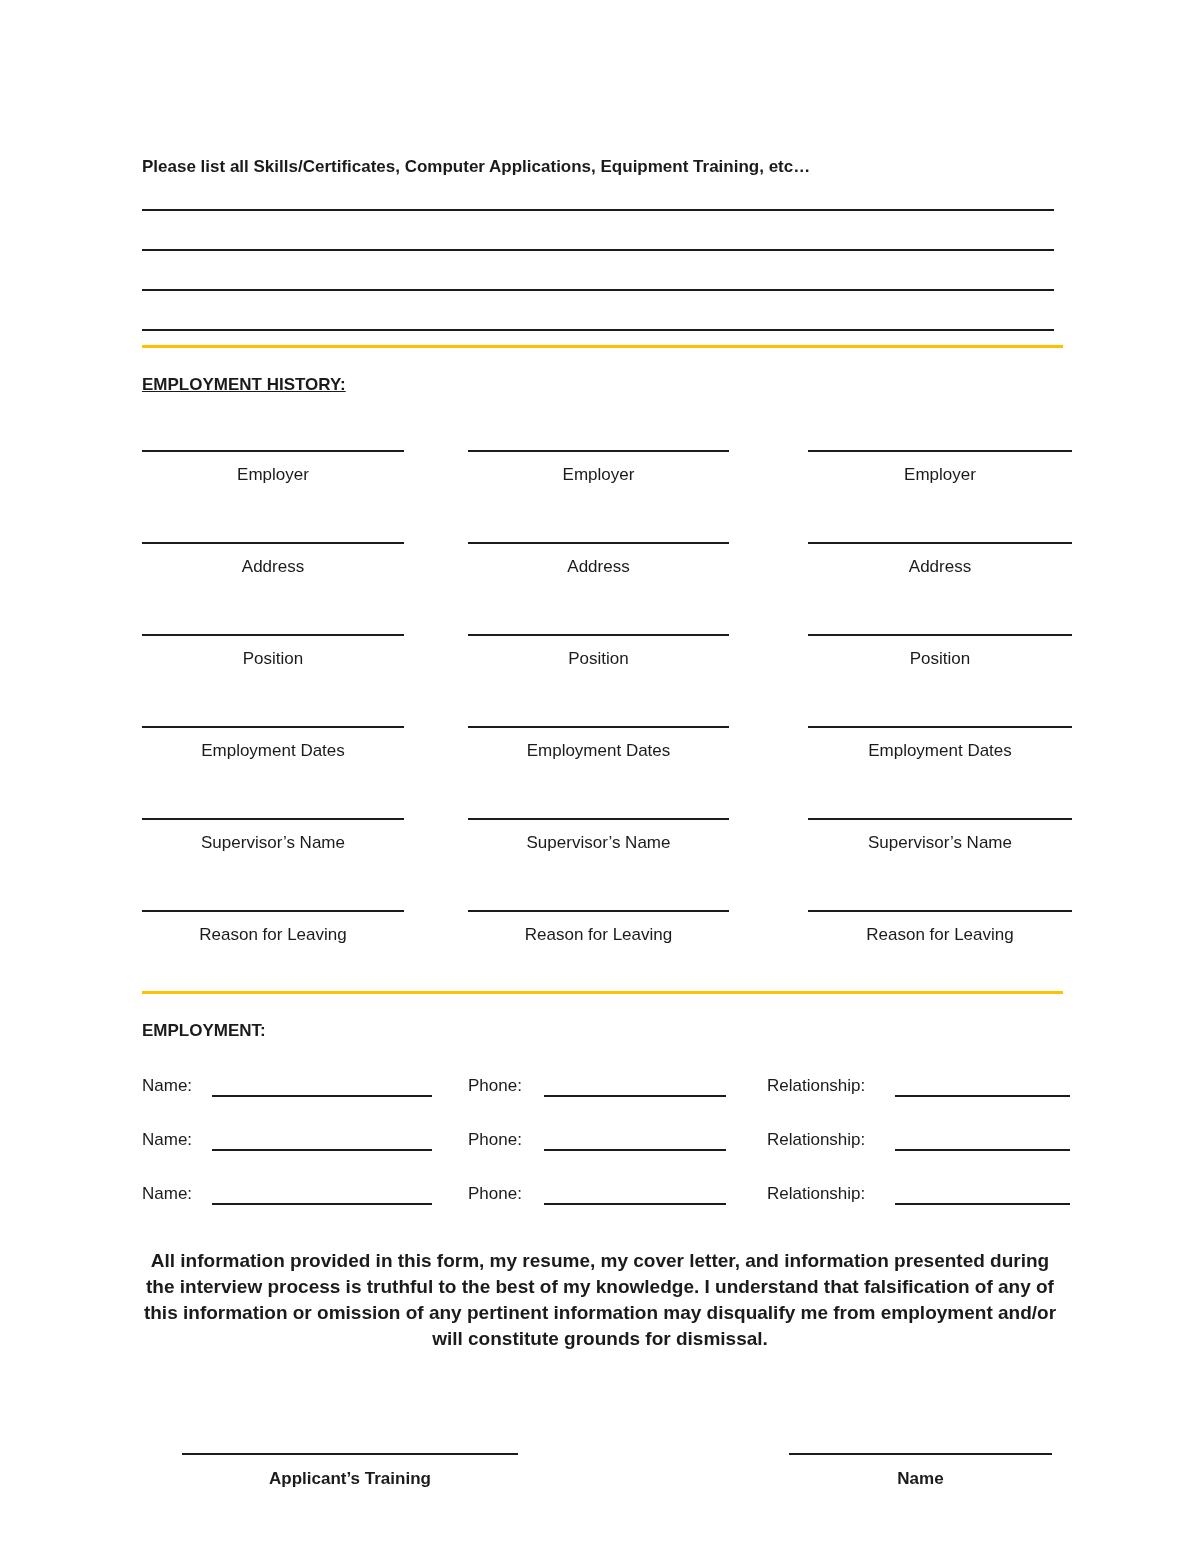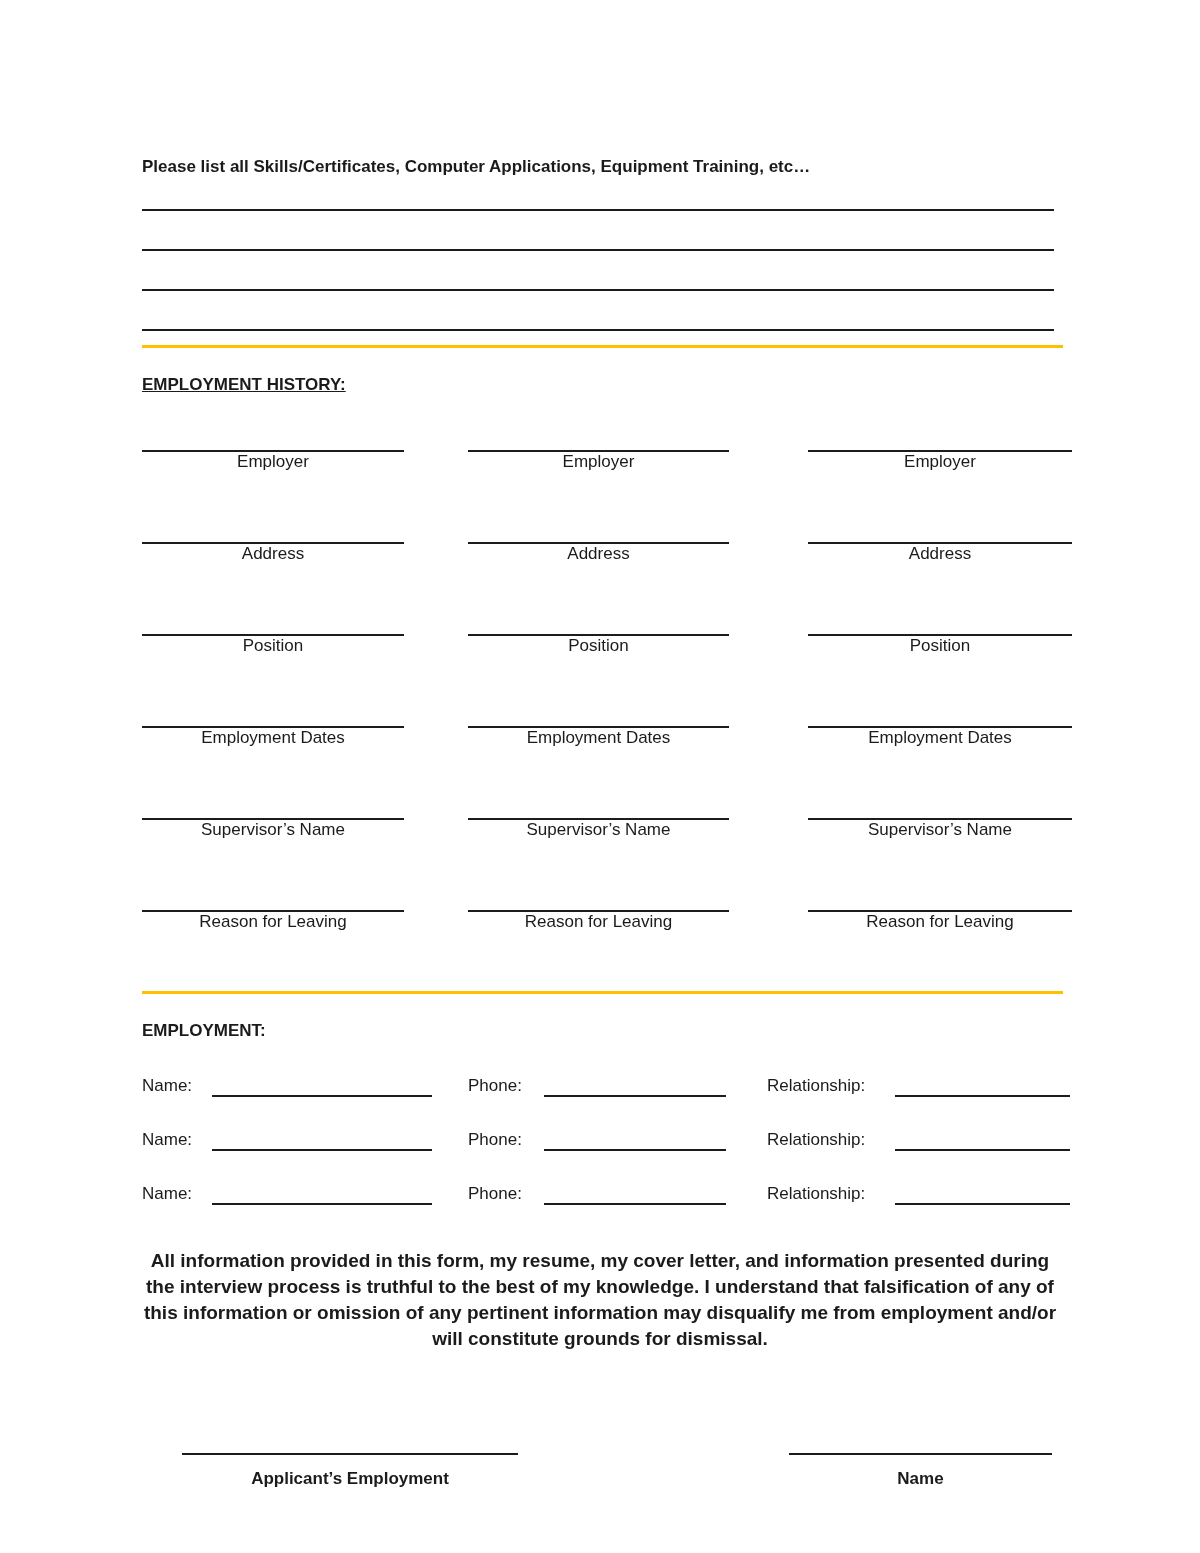--- a/index.html
+++ b/index.html
@@ -26,20 +26,21 @@
   .gold-divider {
     position:absolute; left:142px; width:921px; height:3px;
     background:#FFC000;
   }
 
   .emp-field {
     position:absolute;
     border-top:2px solid #1c1c1c;
     text-align:center;
     font-size:17px; line-height:20px;
+    padding-top:13px;
   }
 
   .ref-row { position:absolute; left:142px; width:930px; height:34px; }
   .ref-label {
     position:absolute; top:2px;
     font-size:17px; font-weight:normal; line-height:20px; white-space:nowrap;
   }
   .ref-line {
     position:absolute; top:21px; height:0;
     border-top:2px solid #1c1c1c;
@@ -141,18 +142,18 @@
     <div class="ref-line" style="left:70px; width:220px;"></div>
     <span class="ref-label" style="left:326px;">Phone:</span>
     <div class="ref-line" style="left:402px; width:182px;"></div>
     <span class="ref-label" style="left:625px;">Relationship:</span>
     <div class="ref-line" style="left:753px; width:175px;"></div>
   </div>
 
   <div class="cert-paragraph">All information provided in this form, my resume, my cover letter, and information presented during the interview process is truthful to the best of my knowledge. I understand that falsification of any of this information or omission of any pertinent information may disqualify me from employment and/or will constitute grounds for dismissal.</div>
 
   <div class="sig-line" style="left:182px; top:1453px; width:336px;"></div>
-  <div class="sig-label" style="left:182px; top:1469px; width:336px;">Applicant’s Employment</div>
+  <div class="sig-label" style="left:182px; top:1469px; width:336px;">Applicant’s Training</div>
 
   <div class="sig-line" style="left:789px; top:1453px; width:263px;"></div>
   <div class="sig-label" style="left:789px; top:1469px; width:263px;">Name</div>
 
 </div>
 
 </body></html>

